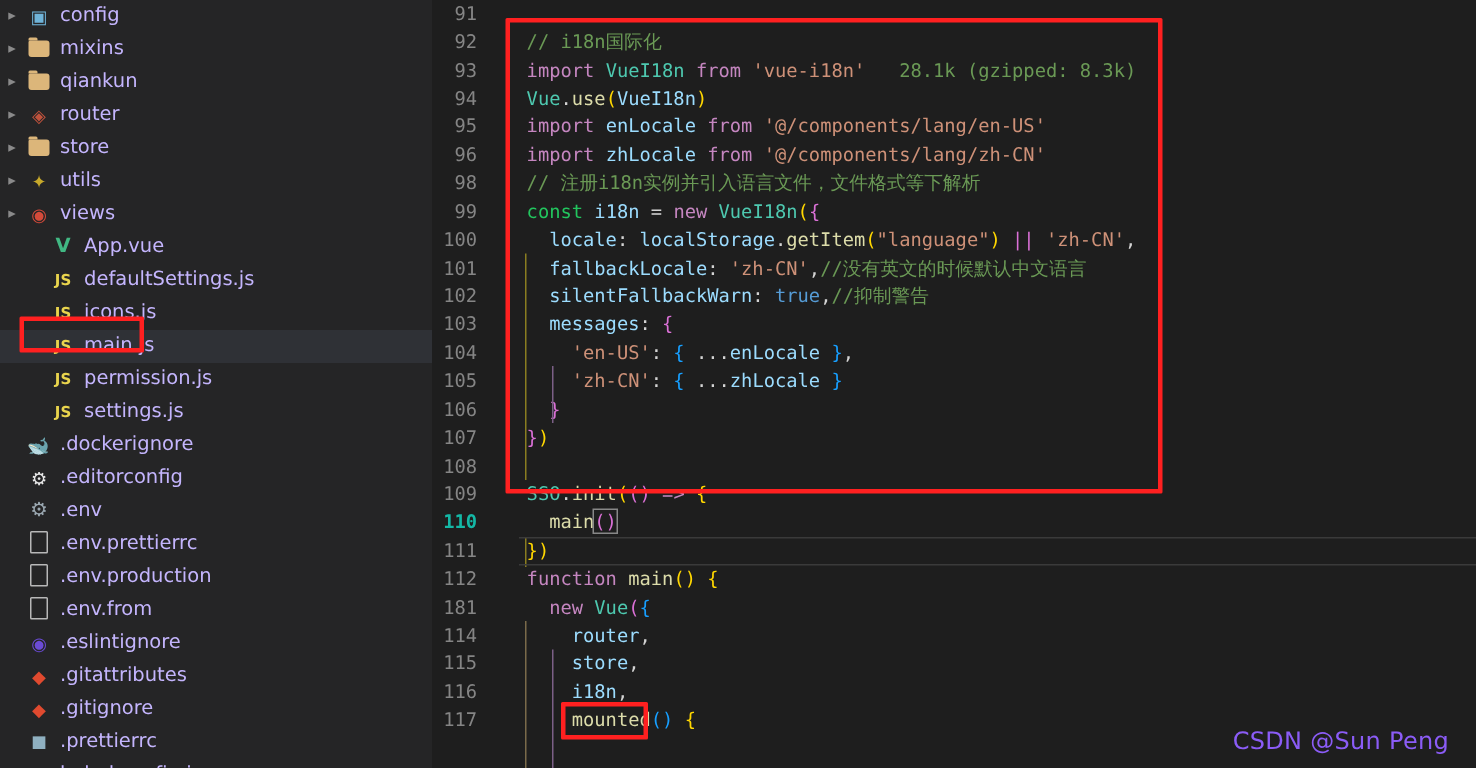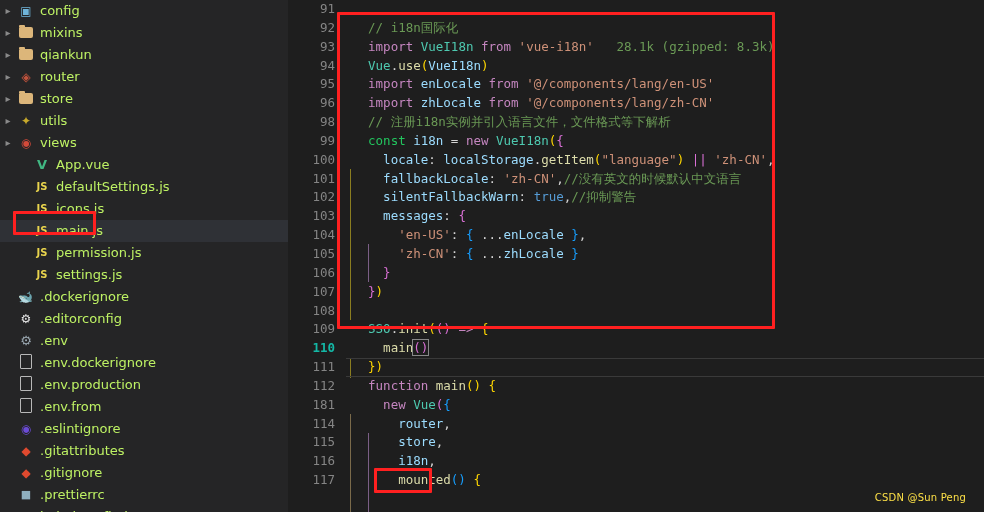--- a/index.html
+++ b/index.html
@@ -56,21 +56,21 @@
   }
   .ficon {
     width: 20px;
     flex: 0 0 20px;
     text-align: center;
     font-size: 11px;
     line-height: 22px;
     position: relative;
   }
   .flabel {
-    color: #bef264;
+    color: #c4b5fd;
     font-size: 13px;
     line-height: 22px;
     font-family: "DejaVu Sans", sans-serif;
     padding-left: 4px;
   }
   
   .icon-folder {
     display: inline-block;
     width: 14px;
     height: 11px;
@@ -132,21 +132,20 @@
     height: 512px;
     font-family: "DejaVu Sans Mono", monospace;
     font-size: 12.5px;
   }
   .cline {
     position: relative;
     height: 18.85px;
     line-height: 18.85px;
     white-space: pre;
     display: flex;
-    margin-left: 17px;
   }
   .lnum {
     width: 44px;
     flex: 0 0 44px;
     text-align: right;
     padding-right: 14px;
     color: #858585;
     font-size: 12.5px;
     box-sizing: border-box;
     font-family: "DejaVu Sans Mono", monospace;
@@ -207,22 +206,22 @@
     pointer-events: none;
     border-radius: 1px;
   }
   .redbox.thick { border-width: 3px; }
 
   
   #watermark {
     position: absolute;
     right: 18px;
     bottom: 9px;
-    color: #fde047;
-    font-size: 10px;
+    color: #8b5cf6;
+    font-size: 16px;
     font-family: "DejaVu Sans", sans-serif;
     letter-spacing: 0.2px;
   }
 </style>
 </head>
 <body>
 
 <div id="app">
 
   <div id="sidebar">
@@ -309,21 +308,21 @@
           <span class="flabel">.editorconfig</span>
         </div>
         <div class="tree-row">
           <span class="twisty"></span>
           <span class="ficon"><span class="icon-gear">⚙</span></span>
           <span class="flabel">.env</span>
         </div>
         <div class="tree-row">
           <span class="twisty"></span>
           <span class="ficon"><span class="icon-file"></span></span>
-          <span class="flabel">.env.dockerignore</span>
+          <span class="flabel">.env.prettierrc</span>
         </div>
         <div class="tree-row">
           <span class="twisty"></span>
           <span class="ficon"><span class="icon-file"></span></span>
           <span class="flabel">.env.production</span>
         </div>
         <div class="tree-row">
           <span class="twisty"></span>
           <span class="ficon"><span class="icon-file"></span></span>
           <span class="flabel">.env.from</span>

